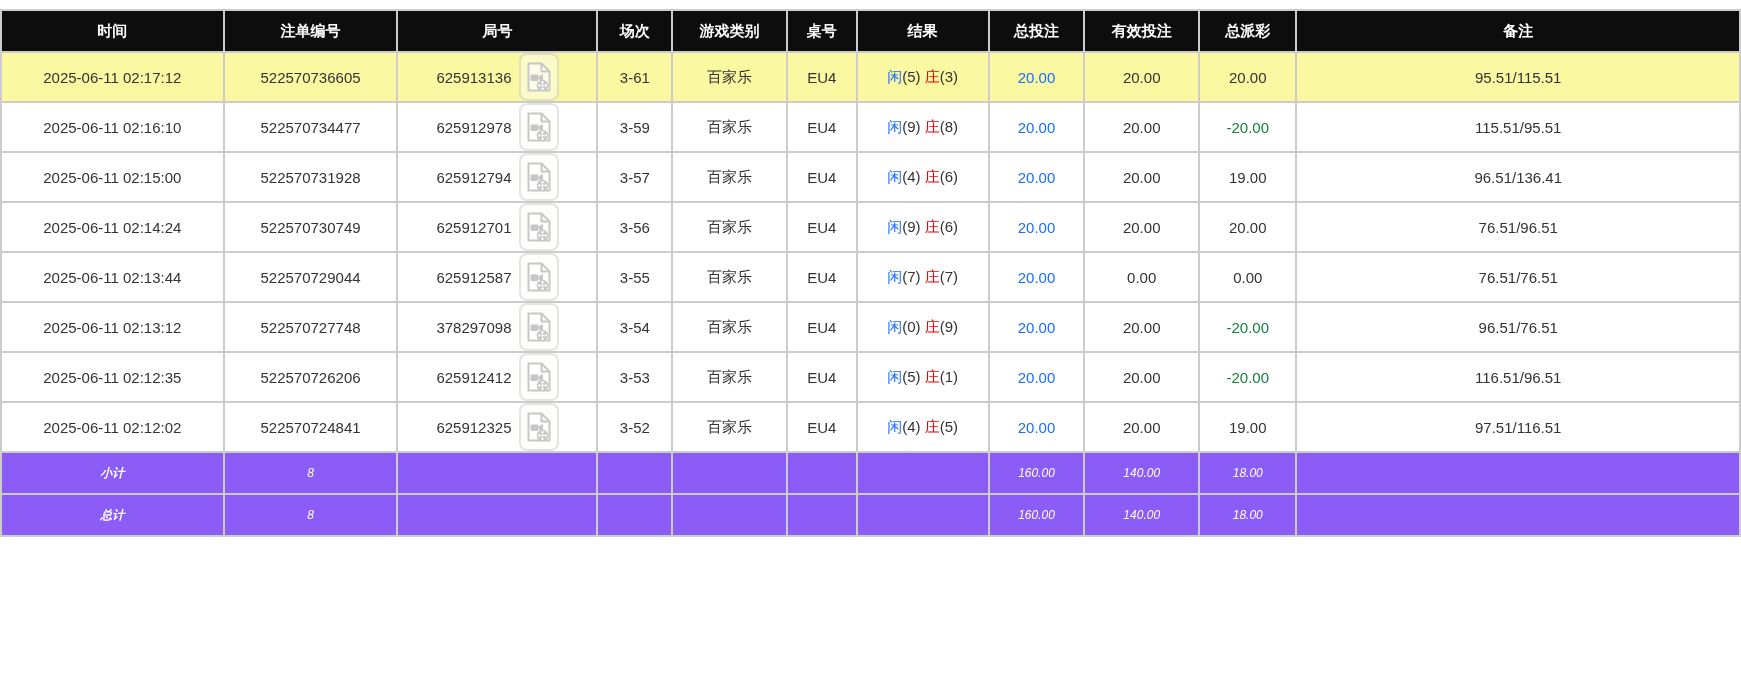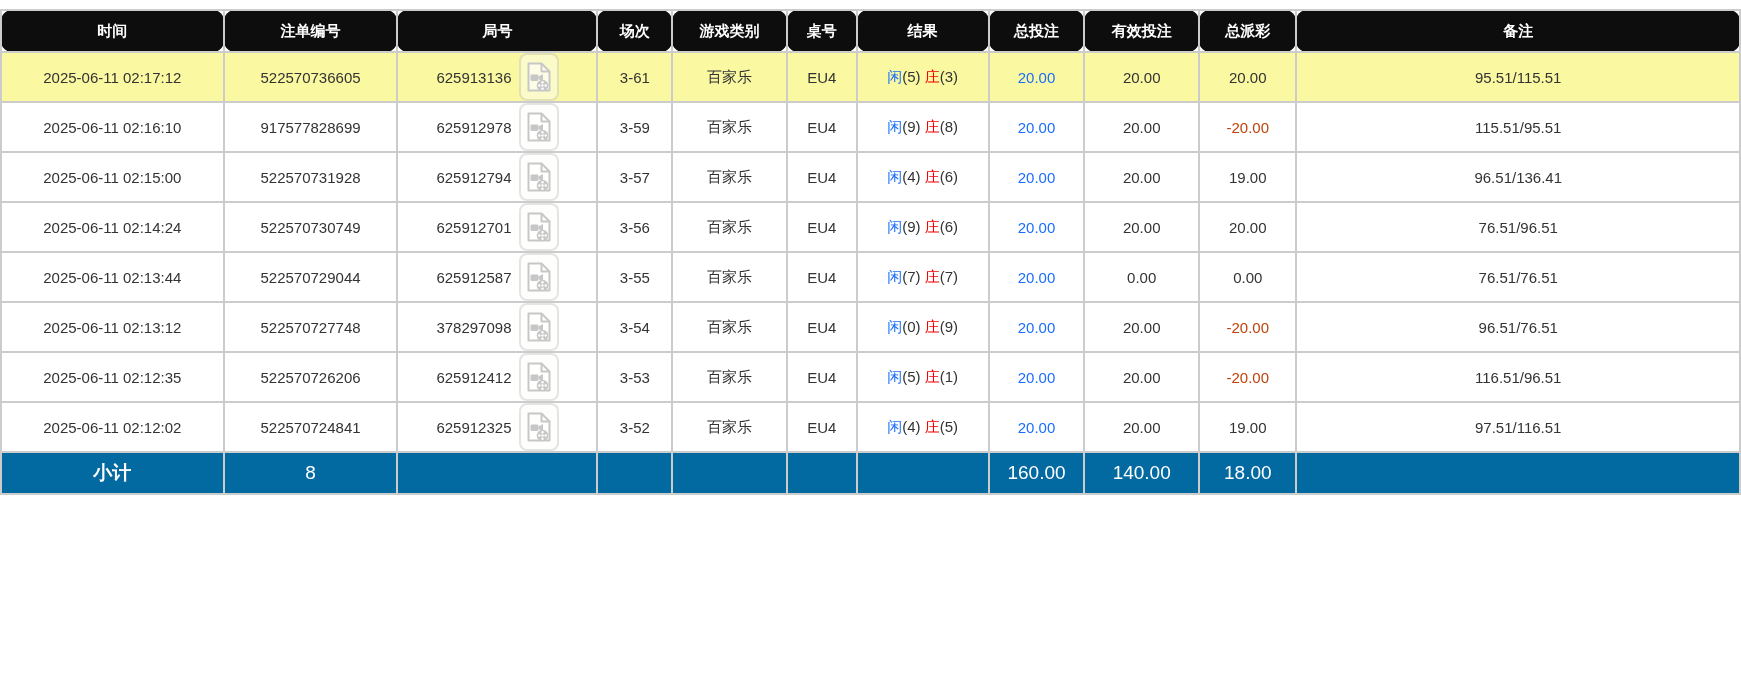--- a/index.html
+++ b/index.html
@@ -31,31 +31,31 @@
     white-space: nowrap;
   }
   thead tr { height: 42px; }
   tbody tr { height: 49px; }
   tfoot tr { height: 42px; }
   thead th {
     background: #0d0d0d;
     color: #ffffff;
     font-weight: bold;
     font-size: 15px;
-    border-radius: 11px;
   }
   tbody td { background: #ffffff; color: #333333; }
   tbody tr.highlight td { background: #faf8a0; }
   td.blue, span.player { color: #1a6eff; }
   span.banker { color: #f00000; }
-  td.payout.neg { color: #c2410c; }
+  td.payout.neg { color: #15803d; }
   tfoot td {
-    background: #0369a1;
+    background: #8b5cf6;
     color: #ffffff;
-    font-size: 19px;
+    font-size: 12px;
+    font-style: italic;
   }
   tfoot td.flabel { font-weight: bold; }
   .round-wrap {
     display: inline-flex;
     align-items: center;
     justify-content: center;
     gap: 7px;
   }
   .video-btn {
     width: 40px;
@@ -135,21 +135,21 @@
       <span class="player">闲</span><span class="score">(5)</span>
       <span class="banker">庄</span><span class="score">(3)</span>
     </td>
     <td class="blue">20.00</td>
     <td>20.00</td>
     <td class="payout">20.00</td>
     <td>95.51/115.51</td>
   </tr>
         <tr>
     <td>2025-06-11 02:16:10</td>
-    <td>917577828699</td>
+    <td>522570734477</td>
     <td>
       <span class="round-wrap">
         <span>625912978</span>
         <button class="video-btn" type="button">
           <svg width="26" height="32" viewBox="0 0 26 32">
             <path d="M2.5 2.5 h13 l8 8 v19 h-21 z" fill="rgba(255,255,255,0.55)" stroke="#c7c7c7" stroke-width="2" stroke-linejoin="round"></path>
             <path d="M15.5 2.5 v8 h8" fill="none" stroke="#c7c7c7" stroke-width="2" stroke-linejoin="round"></path>
             <rect x="4.5" y="13.5" width="8" height="6.5" rx="1.4" fill="#c7c7c7"></rect>
             <path d="M12.5 15.5 l4.5 -2.5 v7.5 l-4.5 -2.5 z" fill="#c7c7c7"></path>
             <circle cx="16.5" cy="24.5" r="5.8" fill="#c7c7c7"></circle>
@@ -375,20 +375,33 @@
     </td>
     <td class="blue">20.00</td>
     <td>20.00</td>
     <td class="payout">19.00</td>
     <td>97.51/116.51</td>
   </tr>
       </tbody>
     <tfoot>
       <tr>
         <td class="flabel">小计</td>
+        <td>8</td>
+        <td></td>
+        <td></td>
+        <td></td>
+        <td></td>
+        <td></td>
+        <td>160.00</td>
+        <td>140.00</td>
+        <td>18.00</td>
+        <td></td>
+      </tr>
+      <tr>
+        <td class="flabel">总计</td>
         <td>8</td>
         <td></td>
         <td></td>
         <td></td>
         <td></td>
         <td></td>
         <td>160.00</td>
         <td>140.00</td>
         <td>18.00</td>
         <td></td>

